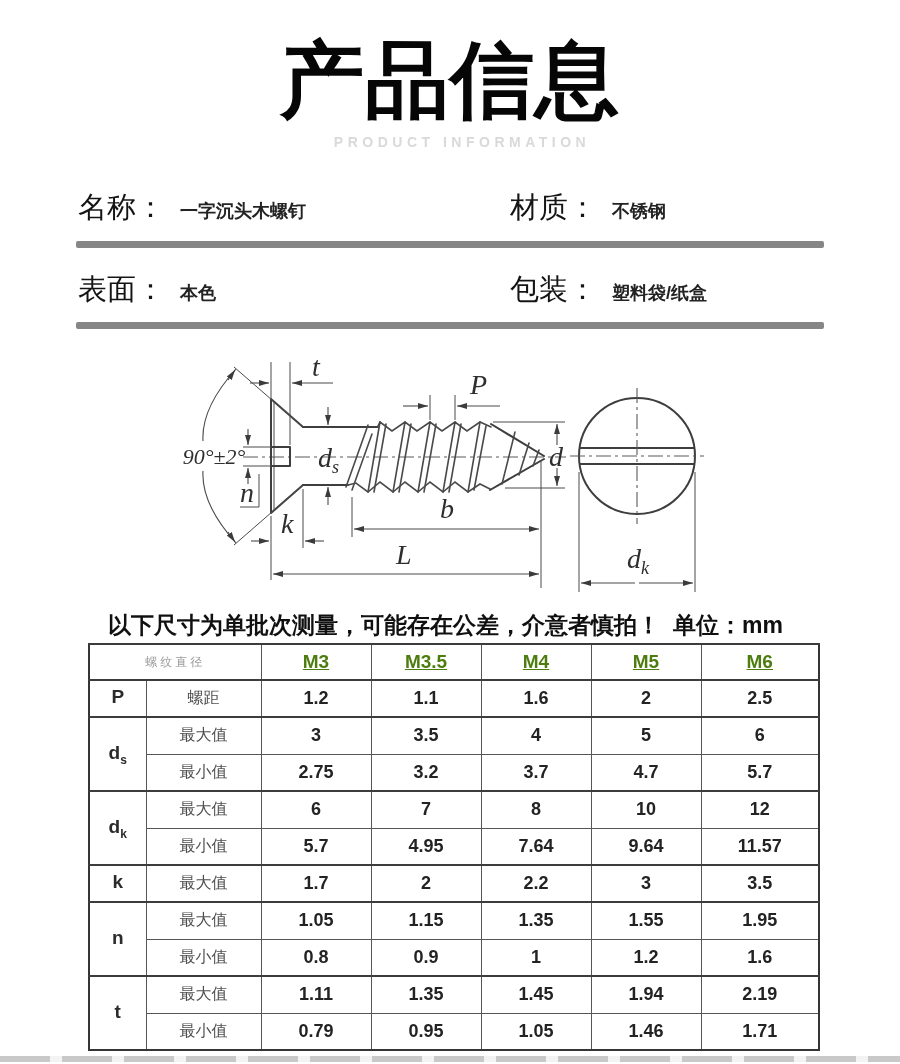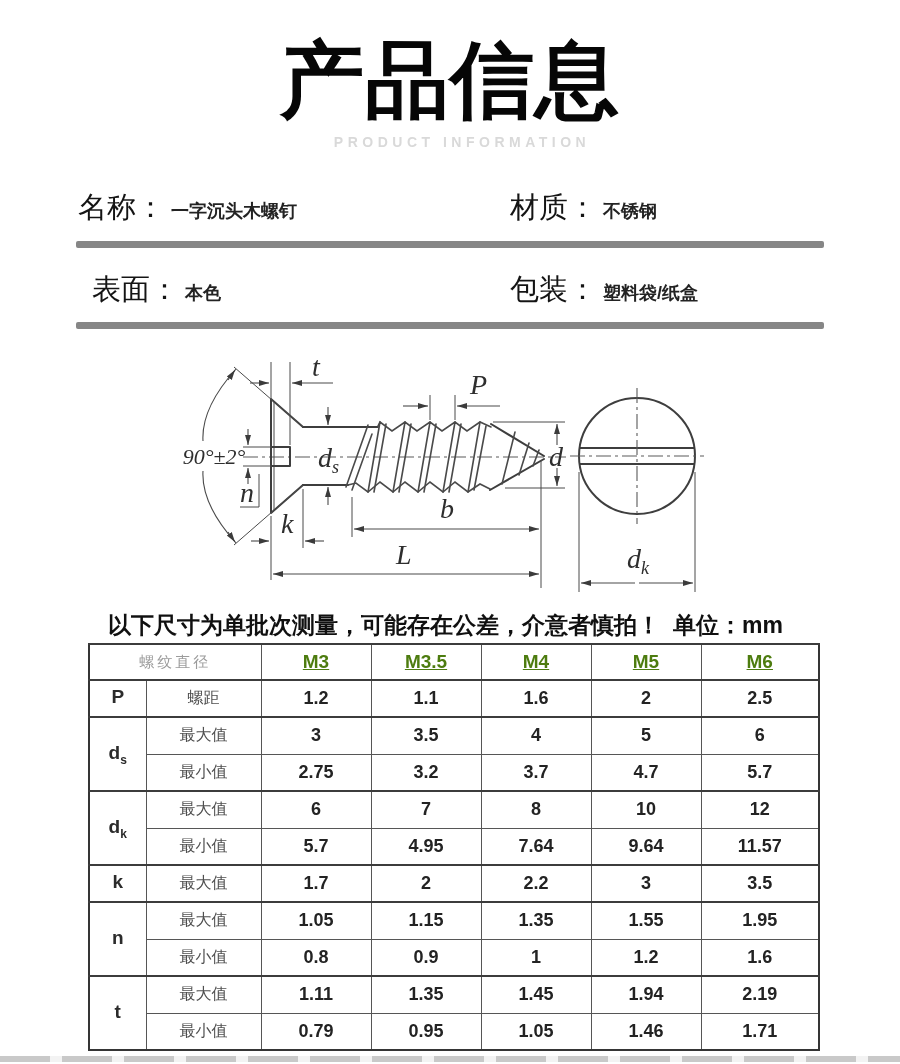--- a/index.html
+++ b/index.html
@@ -7,21 +7,21 @@
         font-family:"Liberation Sans","DejaVu Sans",sans-serif;}
 
   
   .title{position:absolute;top:30px;left:0;width:100%;text-align:center;
          font-size:84px;line-height:1.2;font-weight:900;color:#060606;letter-spacing:1px;}
   .subtitle{position:absolute;top:134px;left:12px;width:100%;text-align:center;
             font-size:14px;font-weight:600;letter-spacing:4.5px;color:#d9d9d9;}
 
   
   .info-field{position:absolute;font-size:29px;color:#141414;white-space:nowrap;}
-  .info-field .val{margin-left:6px;}
+  .info-field .val{margin-left:15px;}
   .divider{position:absolute;left:76px;width:748px;height:7px;background:#868686;border-radius:2px;}
 
   
   .note{position:absolute;top:610px;left:108px;font-size:23px;font-weight:700;color:#101010;white-space:nowrap;}
   .note .unit{margin-left:13px;}
 
   
   .diagram{position:absolute;left:0;top:345px;width:900px;height:258px;}
   .outline{fill:none;stroke:#3e3e3e;stroke-width:2;stroke-linejoin:round;stroke-linecap:round;}
   .thin{fill:none;stroke:#4a4a4a;stroke-width:1.6;stroke-linecap:round;}
@@ -34,21 +34,21 @@
   .dimlab .sub{font-size:18px;}
 
   
   table.spec{position:absolute;top:643px;left:88px;width:730px;border-collapse:collapse;
              table-layout:fixed;border:2px solid #353535;}
   table.spec tr{height:37px;}
   table.spec tr.hdr{height:36px;}
   table.spec td{border:1.5px solid #565656;text-align:center;vertical-align:middle;padding:0;}
   table.spec tr.major td{border-top-width:2px;border-top-color:#3c3c3c;}
   table.spec tr.minor td{border-top-width:1px;border-top-color:#a8a8a8;}
-  .param{color:#9b9b9b;font-size:15px;letter-spacing:3px;}
+  .param{color:#9b9b9b;font-size:12px;letter-spacing:3px;}
   .sizehdr{font-size:19px;font-weight:700;color:#4d7c0f;text-decoration:underline;}
   .sym{font-size:19px;font-weight:700;color:#2b2b2b;}
   .sym sub{font-size:12px;}
   .rowlab{font-size:16px;color:#4f4f4f;}
   .val{font-size:18px;font-weight:700;color:#232323;}
 
   
   .bottom-dashes{position:absolute;top:1056px;left:0;width:900px;height:6px;
      background:repeating-linear-gradient(90deg,#c9c9c9 0px,#c9c9c9 50px,#f3f3f3 50px,#f3f3f3 62px);}
 </style>
@@ -61,21 +61,21 @@
   <div class="subtitle">PRODUCT INFORMATION</div>
 
   <div class="info-field" style="top:188px;left:78px;">
     <span class="lab">名称：</span><span class="val">一字沉头木螺钉</span>
   </div>
   <div class="info-field" style="top:188px;left:510px;">
     <span class="lab">材质：</span><span class="val">不锈钢</span>
   </div>
   <div class="divider" style="top:241px;"></div>
 
-  <div class="info-field" style="top:270px;left:92px;">
+  <div class="info-field" style="top:270px;left:78px;">
     <span class="lab">表面：</span><span class="val">本色</span>
   </div>
   <div class="info-field" style="top:270px;left:510px;">
     <span class="lab">包装：</span><span class="val">塑料袋/纸盒</span>
   </div>
   <div class="divider" style="top:322px;"></div>
 
   <svg class="diagram" viewBox="0 345 900 258">
     <defs>
       <marker id="arw" markerWidth="11" markerHeight="8" refX="10" refY="4" orient="auto" markerUnits="userSpaceOnUse">

